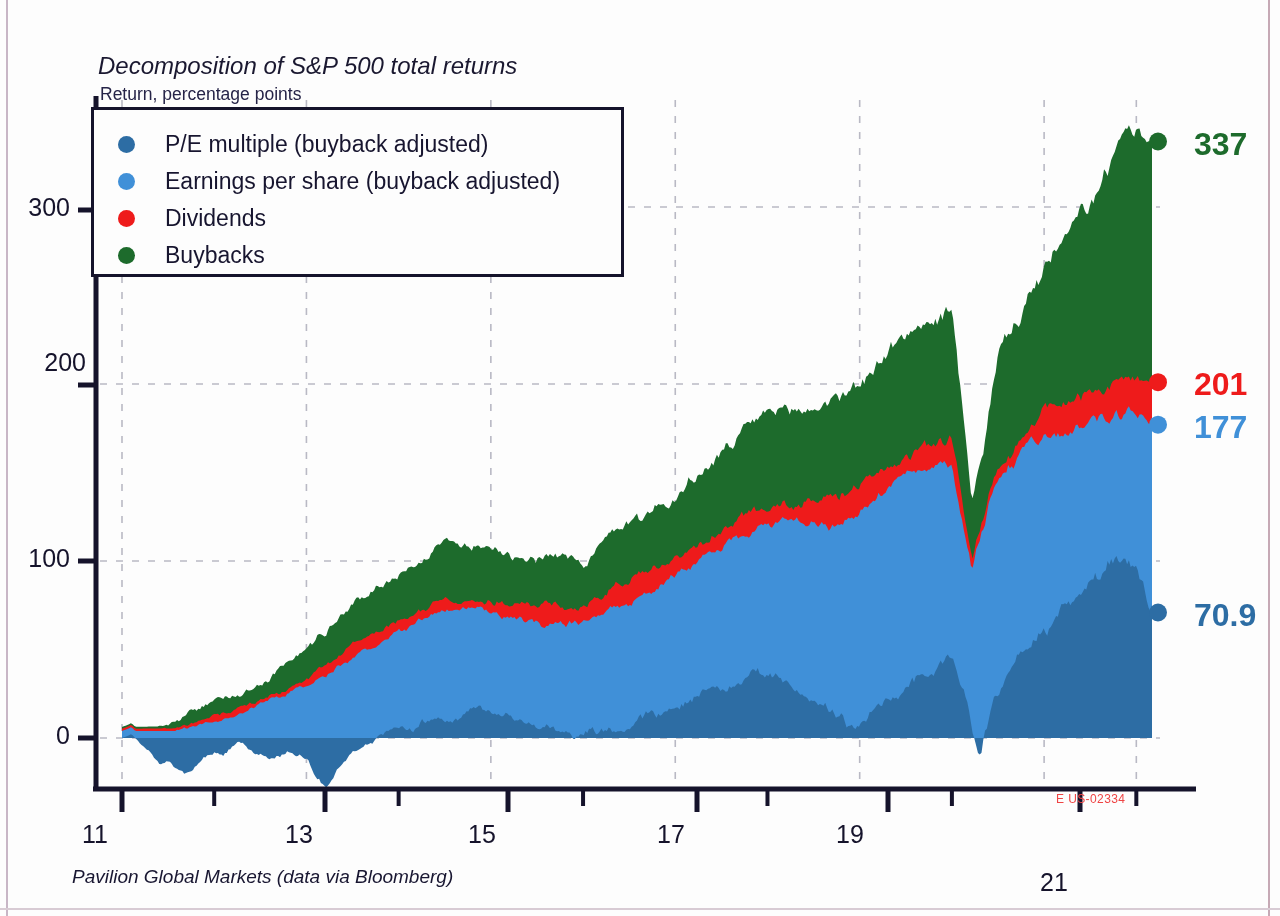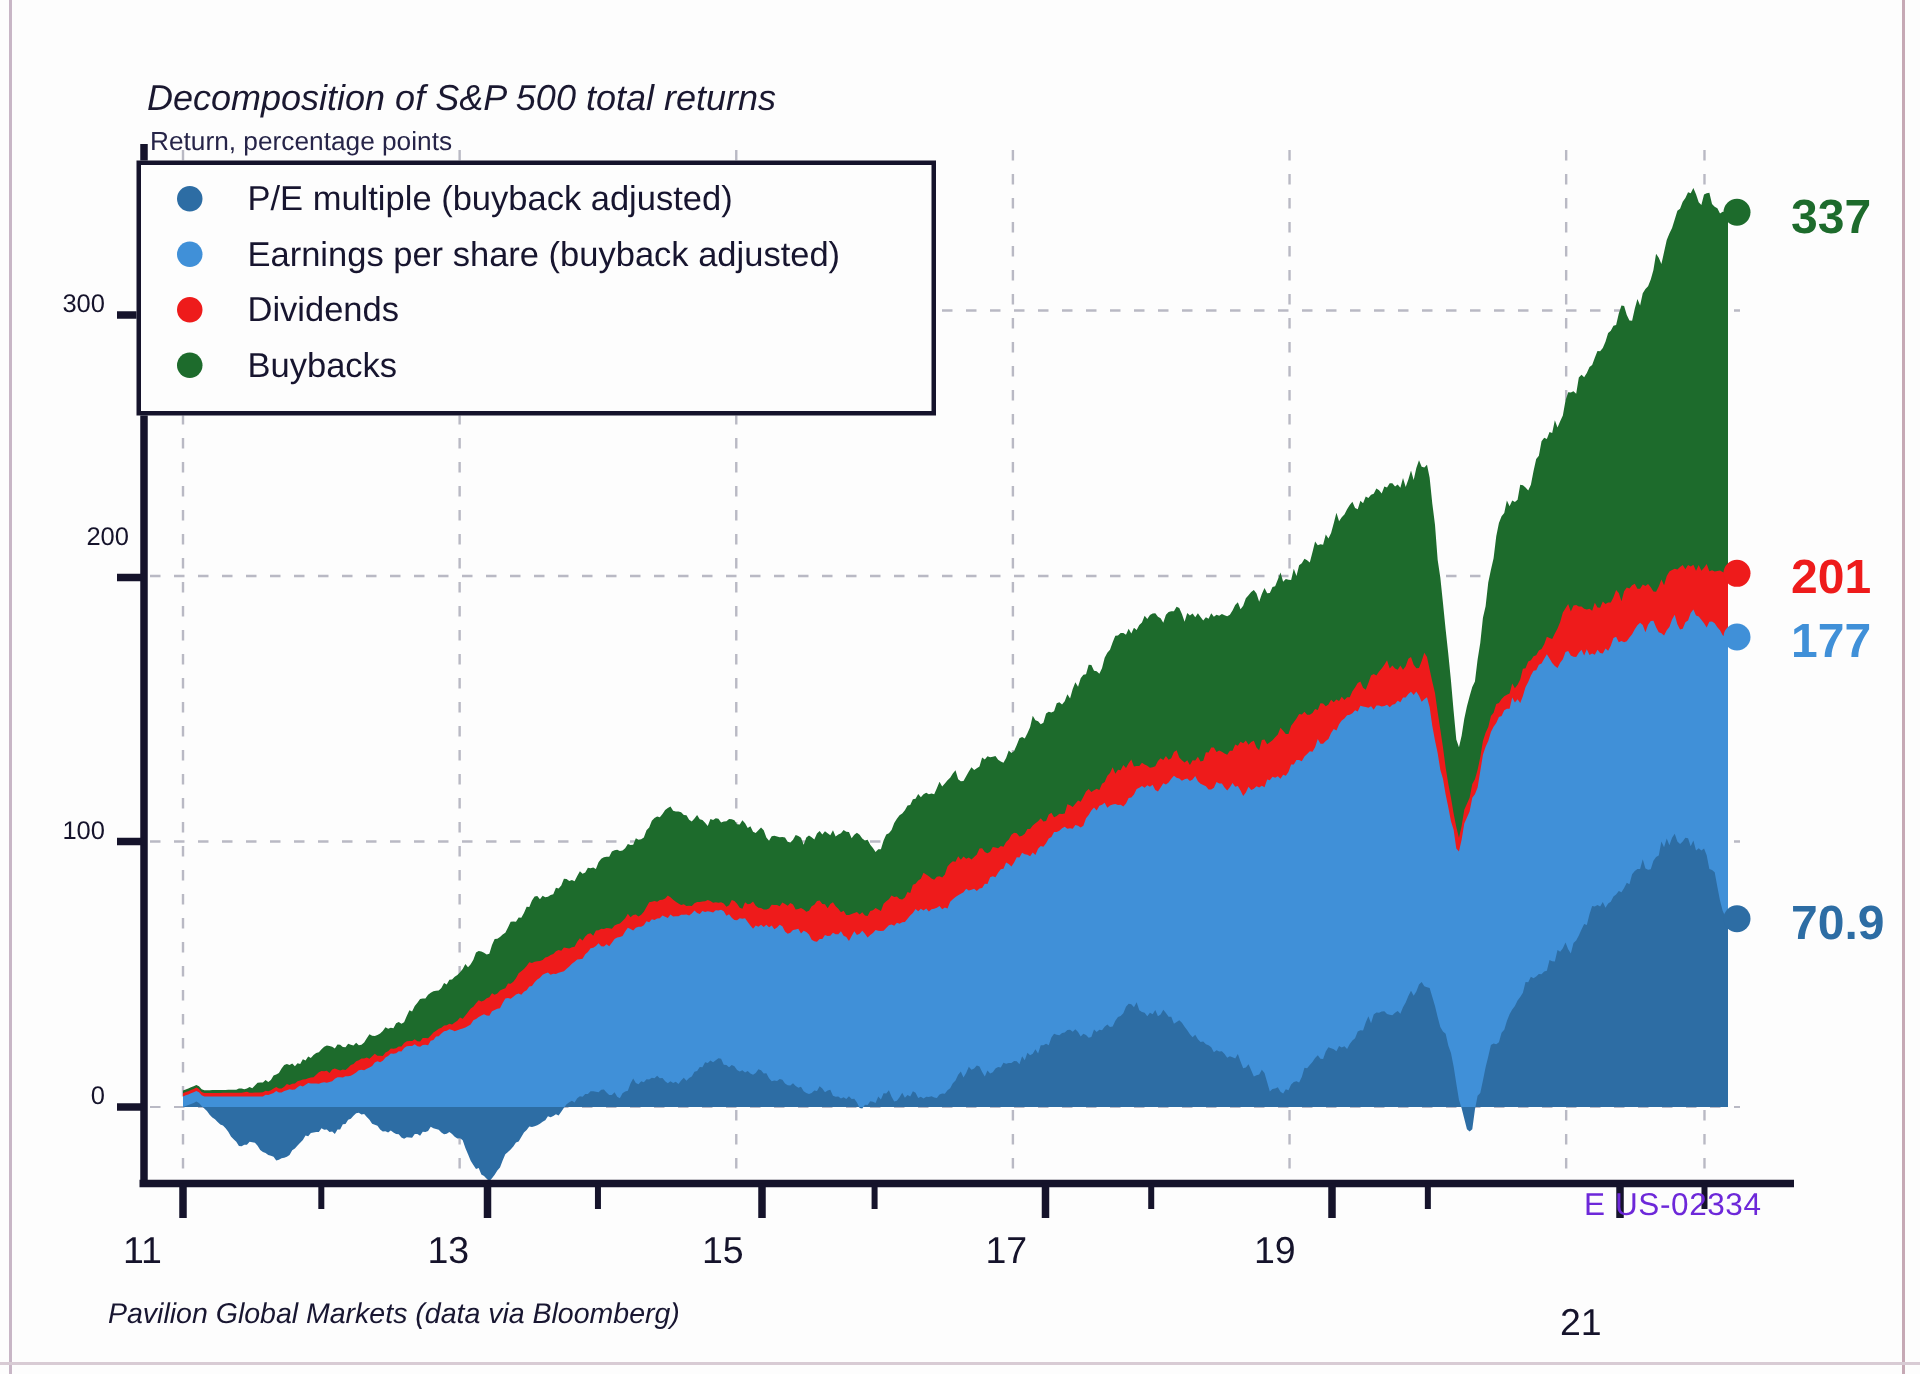--- a/index.html
+++ b/index.html
@@ -62,36 +62,36 @@
     top: 866px;
     font-size: 19px;
     font-style: italic;
     color: #181631;
     white-space: nowrap;
   }
   #watermark {
     position: absolute;
     left: 1056px;
     top: 792px;
-    font-size: 21px;
-    color: #6d28d9;
+    font-size: 12px;
+    color: #ef4444;
     white-space: nowrap;
     letter-spacing: 0.4px;
   }
 
   #legend {
     position: absolute;
     left: 91px;
     top: 107px;
     width: 533px;
     height: 170px;
     border: 3px solid #15132b;
     background: #fdfdfd;
     box-sizing: border-box;
-    padding: 4px 0 0 14px;
+    padding: 16px 0 0 14px;
     z-index: 6;
   }
   .legend-row {
     display: flex;
     align-items: center;
     height: 37px;
   }
   .legend-dot {
     width: 17px;
     height: 17px;
@@ -110,21 +110,21 @@
 
   .endlabel {
     position: absolute;
     font-size: 32px;
     font-weight: bold;
     white-space: nowrap;
     z-index: 5;
   }
   .axis-num {
     position: absolute;
-    font-size: 17px;
+    font-size: 25px;
     color: #15132b;
     white-space: nowrap;
     text-align: right;
   }
   .xtick-num {
     position: absolute;
     font-size: 25px;
     color: #15132b;
     white-space: nowrap;
     text-align: left;

